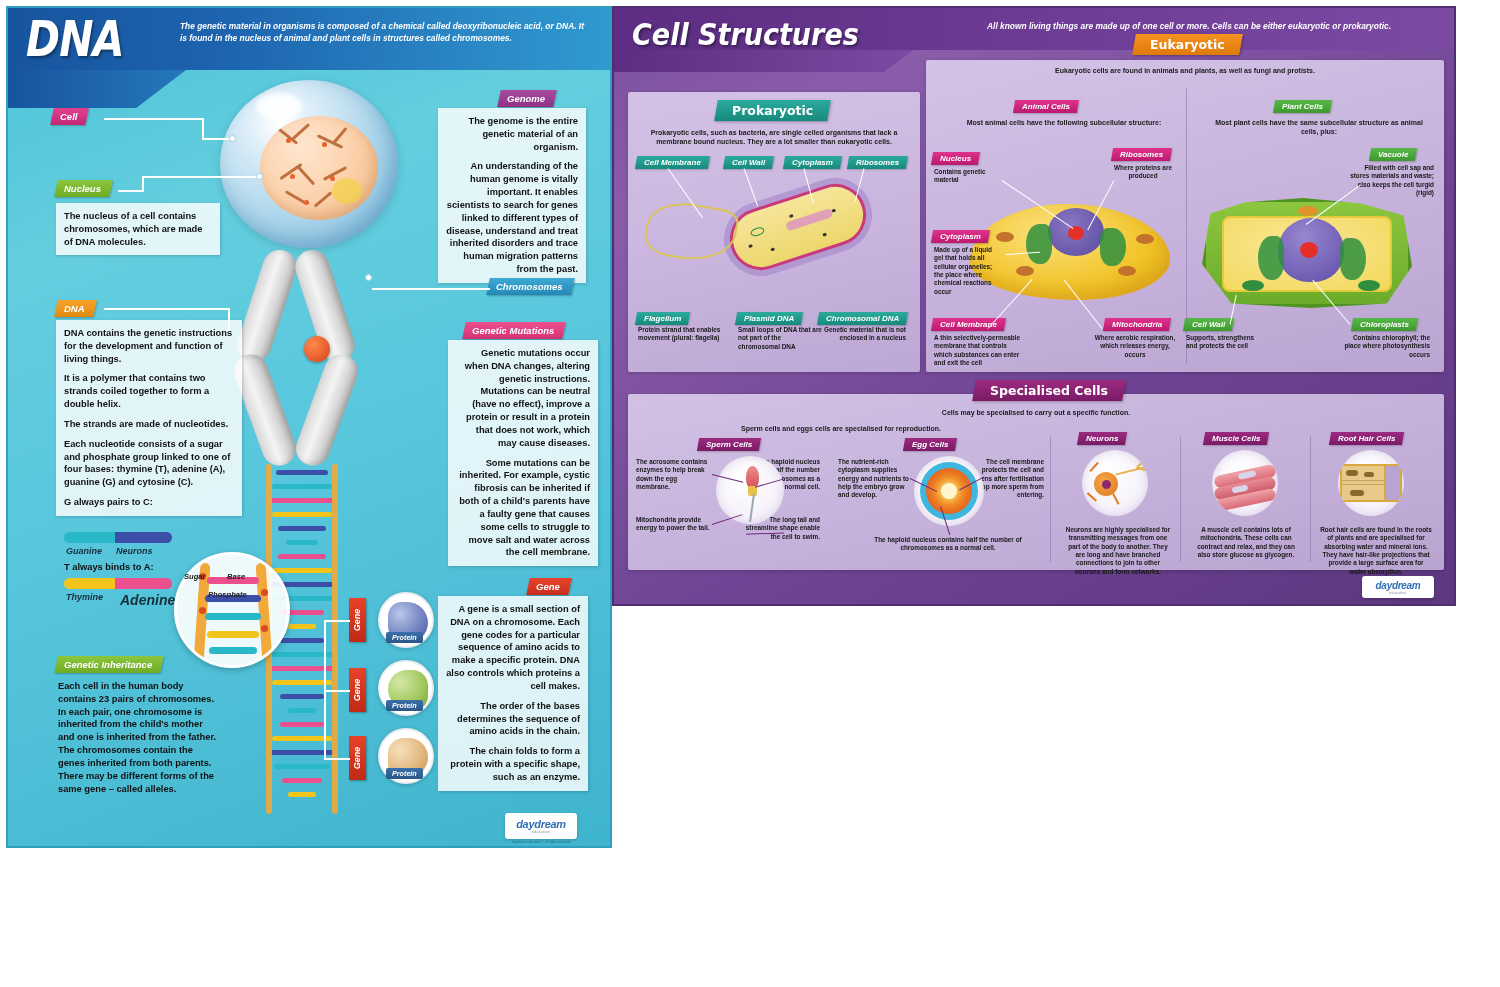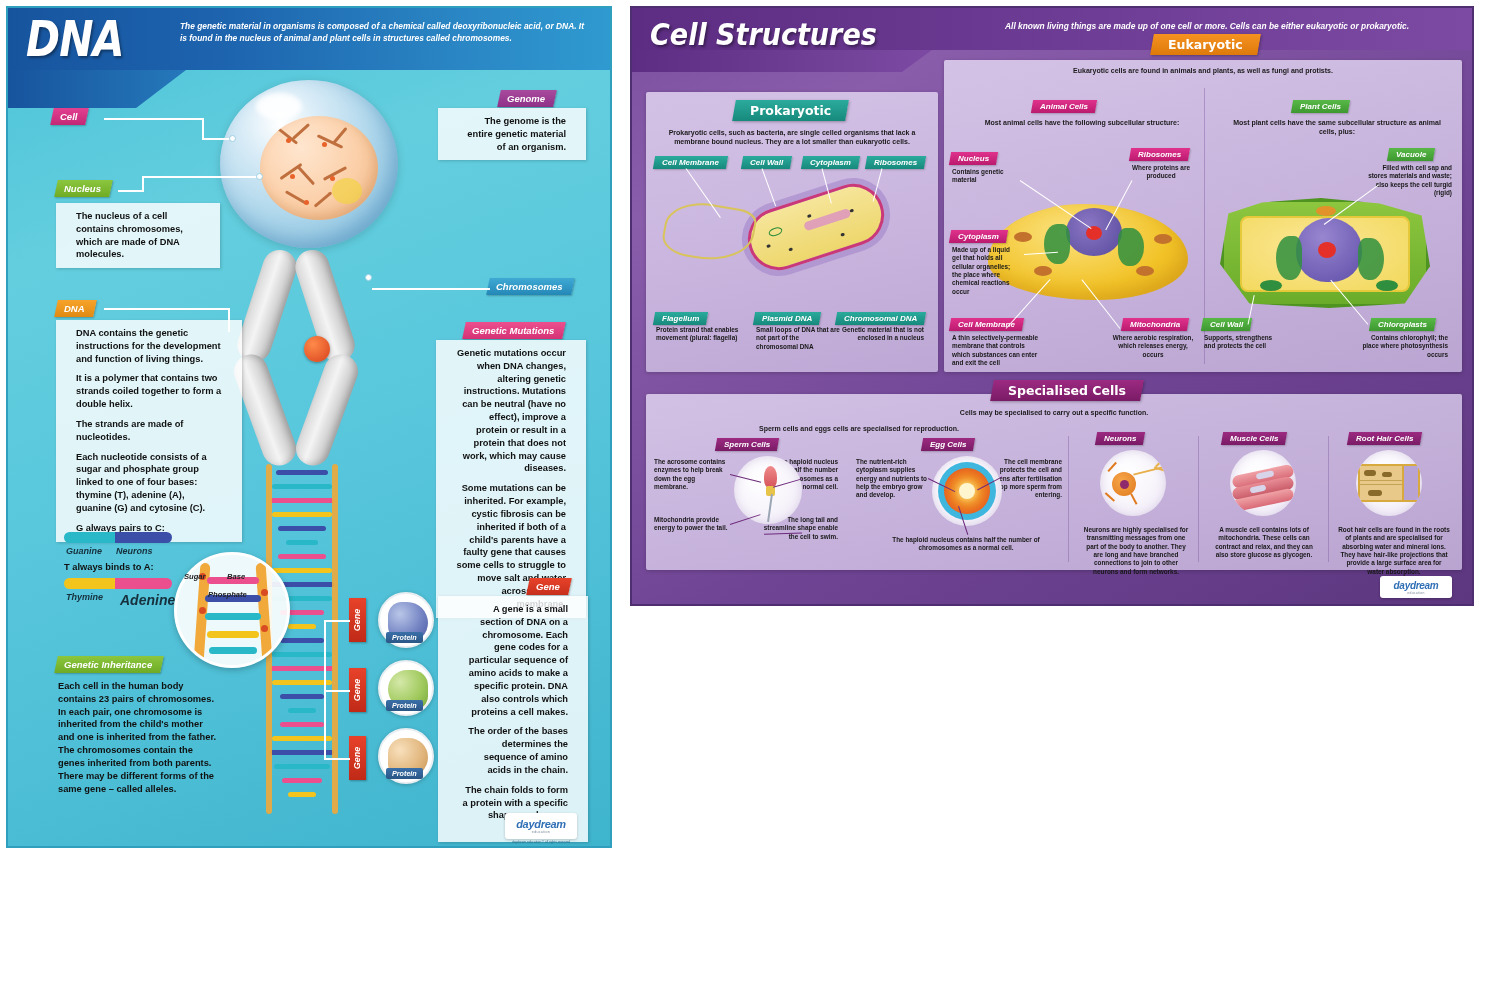--- a/index.html
+++ b/index.html
@@ -62,21 +62,21 @@
   .c-purple { background: linear-gradient(180deg,#a84b9e,#8e3187); }
   .c-blue   { background: linear-gradient(180deg,#3fa9d4,#2488b7); }
   .c-rose   { background: linear-gradient(180deg,#ec4f8e,#d43275); }
   .c-red    { background: linear-gradient(180deg,#e8422a,#c72f1c); }
 
   .textbox {
     position: absolute;
     background: rgba(255,255,255,.82);
     color: #111;
     font-size: 9.3px; font-weight: bold; line-height: 1.38;
-    padding: 7px 20px;
+    padding: 7px 8px;
     box-shadow: 1px 1px 3px rgba(0,0,0,.18);
   }
   .textbox p { margin-bottom: 7px; }
   .textbox p:last-child { margin-bottom: 0; }
   .ta-right { text-align: right; }
 
   
   .cell-blob {
     position: absolute; left: 212px; top: 72px; width: 178px; height: 168px;
     border-radius: 50%;
@@ -154,21 +154,21 @@
   .logo-box {
     position:absolute; background:#fff; border-radius:3px;
     display:flex; flex-direction:column; align-items:center; justify-content:center;
     box-shadow:0 1px 3px rgba(0,0,0,.2);
   }
   .logo-main { font-size:11px; font-weight:bold; color:#2f6fb5; font-style:italic; letter-spacing:-.3px;}
   .logo-sub { font-size:3.6px; color:#7a8a99; letter-spacing:.3px; }
 
   
   .poster-cell {
-    position:absolute; left:630px; top:6px;
+    position:absolute; left:612px; top:6px;
     width: 844px; height: 600px;
     background: linear-gradient(150deg,#7a4f9e 0%, #8a5dab 20%, #6f4494 60%, #5d3780 100%);
     border: 2px solid #4e2d70;
     overflow:hidden;
   }
   .cell-header { position:absolute; left:0; top:0; width:100%; height:42px;
     background: linear-gradient(90deg,#5c2d82 0%, #6b3a92 45%, #7c4aa2 100%); }
   .cell-title {
     position:absolute; left:18px; top:9px;
     font-size:30px; font-weight:bold; font-style:italic; color:#fff;
@@ -357,32 +357,33 @@
     </div>
     <div class="mag-label" style="left:176px; top:564px;">Sugar</div>
     <div class="mag-label" style="left:219px; top:564px;">Base</div>
     <div class="mag-label" style="left:200px; top:582px;">Phosphate</div>
 
     <div class="chip c-purple skew" style="left:491px; top:82px;">
       <span>Genome</span>
     </div>
     <div class="textbox ta-right" style="left:430px; top:100px; width:148px;">
       <p>The genome is the entire genetic material of an organism.</p>
+      <p>An understanding of the human genome is vitally important. It enables scientists to search for genes linked to different types of disease, understand and treat inherited disorders and trace human migration patterns from the past.</p>
     </div>
 
     <div class="chip c-blue skew" style="left:480px; top:270px;">
       <span>Chromosomes</span>
     </div>
     <div class="leader" style="left:364px; top:280px; width:118px; height:1.5px;"></div>
     <div class="leader-dot" style="left:357px; top:266px;"></div>
 
     <div class="chip c-rose skew" style="left:456px; top:314px;">
       <span>Genetic Mutations</span>
     </div>
-    <div class="textbox ta-right" style="left:428px; top:332px; width:150px;">
+    <div class="textbox ta-right" style="left:440px; top:332px; width:150px;">
       <p>Genetic mutations occur when DNA changes, altering genetic instructions. Mutations can be neutral (have no effect), improve a protein or result in a protein that does not work, which may cause diseases.</p>
       <p>Some mutations can be inherited. For example, cystic fibrosis can be inherited if both of a child's parents have a faulty gene that causes some cells to struggle to move salt and water across the cell membrane.</p>
     </div>
 
     <div class="chip c-red skew" style="left:520px; top:570px;">
       <span>Gene</span>
     </div>
     <div class="textbox ta-right" style="left:430px; top:588px; width:150px;">
       <p>A gene is a small section of DNA on a chromosome. Each gene codes for a particular sequence of amino acids to make a specific protein. DNA also controls which proteins a cell makes.</p>
       <p>The order of the bases determines the sequence of amino acids in the chain.</p>

